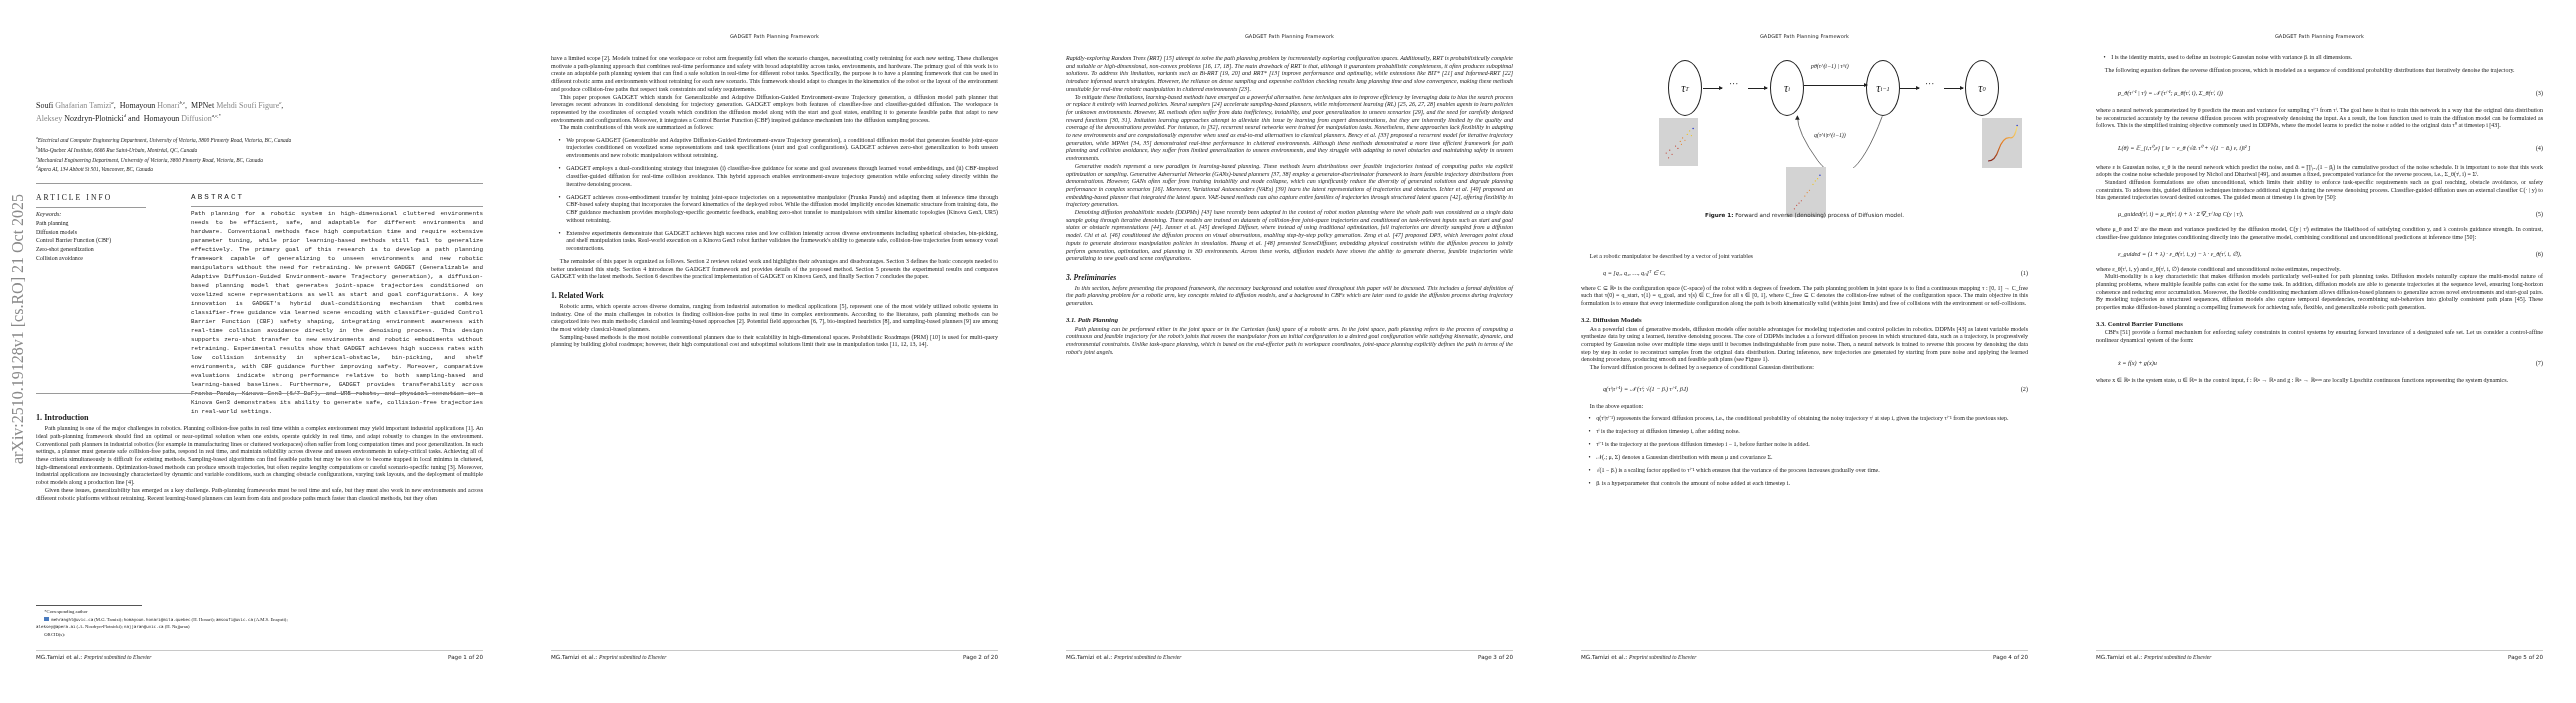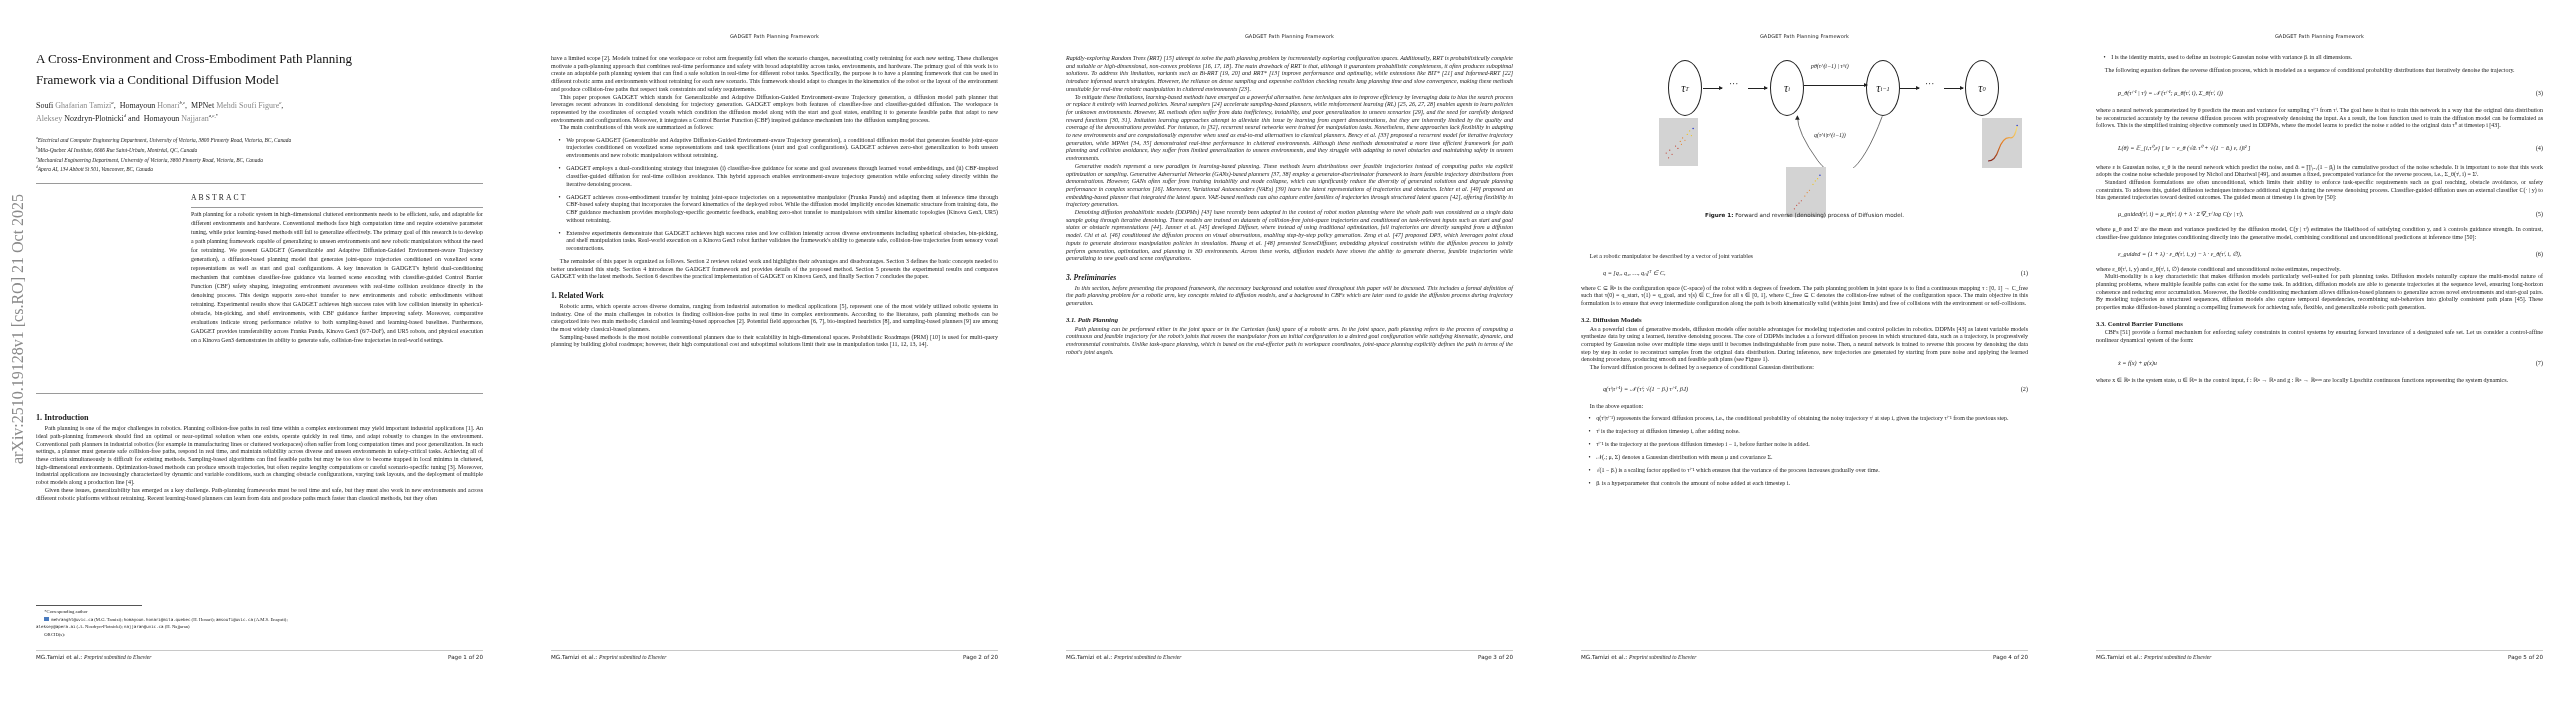--- a/index.html
+++ b/index.html
@@ -30,21 +30,21 @@
   .arxiv-side span { position: absolute; left: 50%; top: 50%; transform: translate(-50%,-50%) rotate(-90deg);
     white-space: nowrap; font-size: 16px; color: #8a8a8a; font-family: "Liberation Serif", serif; }
   .title { position: absolute; top: 49px; left: 0; font-size: 13px; line-height: 20.5px; color: #111; }
   .authors { position: absolute; top: 98px; left: 0; font-size: 8px; line-height: 10.6px; }
   .authors .gray { color: #8a8a8a; margin-top: 20px; }
   .authors sup { font-size: 4.7px; font-style: italic; }
   .affil { position: absolute; top: 134px; left: 0; font-size: 5.4px; line-height: 8px; font-style: italic; }
   .affil sup { font-size: 3.5px; }
   .rule-top { position: absolute; top: 183px; left: 0; right: 0; border-top: 0.6px solid #9a9a9a; }
   .info-col { position: absolute; top: 193px; left: 0; width: 110px; }
-  .abstract-col { position: absolute; top: 193px; left: 155px; right: 0; }
+  .abstract-col { position: absolute; top: 193px; left: 155px; right: 0; font-family: Liberation Mono, monospace; }
   .small-caps-head { font-size: 7.6px; letter-spacing: 2.1px; padding-bottom: 4.7px; border-bottom: 0.6px solid #9a9a9a; margin-bottom: 2.3px; }
   .keywords { font-size: 5.9px; line-height: 8.8px; }
   .abstract-text { font-size: 5.9px; line-height: 9px; text-align: justify; }
   .rule-mid { position: absolute; top: 393px; left: 0; right: 0; border-top: 0.6px solid #9a9a9a; }
   .intro { position: absolute; top: 414px; left: 0; right: 0; }
   .intro .sec-title { margin-top: 0; font-size: 8.2px; }
   .footnotes { position: absolute; top: 605px; left: 0; right: 0; font-size: 4.7px; line-height: 7.6px; }
   .footnotes .fn-rule { width: 106px; border-top: 0.6px solid #555; margin-bottom: 2.3px; }
   .footnotes .mono { font-family: "DejaVu Sans Mono", monospace; font-size: 4.1px; }
   .footnotes .indent { padding-left: 8.2px; }
@@ -68,49 +68,56 @@
 </head>
 <body>
 
 <div class="strip">
 
   <div class="page">
     <div class="arxiv-side">
       <span>arXiv:2510.19128v1  [cs.RO]  21 Oct 2025</span>
     </div>
     <div class="page-inner">
-      <div class="title">
-        <div>A Cross-Environment and Cross-Embodiment Path Planning</div>
-        <div>Framework via a Conditional Diffusion Model</div>
-      </div>
       <div class="authors">
         <div>
           <span>Soufi</span>
           <span class="gray">Ghafarian Tamizi</span><sup>a</sup>,&nbsp;
           <span>Homayoun</span>
           <span class="gray">Honari</span><sup>b,c</sup>,&nbsp;
           <span>MPNet</span>
           <span class="gray">Mehdi Soufi Figure</span><sup>c</sup>,
         </div>
         <div>
           <span class="gray">Aleksey</span>
           <span>Nozdryn-Plotnicki</span><sup>d</sup>
           <span>and</span>&nbsp;
           <span>Homayoun</span>
-          <span class="gray">Najjaran</span><sup>a,c,*</sup>
+          <span class="gray">Diffusion</span><sup>a,c,*</sup>
         </div>
       </div>
       <div class="affil">
         <div><sup>a</sup><span>Electrical and Computer Engineering Department, University of Victoria, 3800 Finnerty Road, Victoria, BC, Canada</span></div>
         <div><sup>b</sup><span>Mila-Quebec AI Institute, 6666 Rue Saint-Urbain, Montréal, QC, Canada</span></div>
         <div><sup>c</sup><span>Mechanical Engineering Department, University of Victoria, 3800 Finnerty Road, Victoria, BC, Canada</span></div>
         <div><sup>d</sup><span>Apera AI, 134 Abbott St 501, Vancouver, BC, Canada</span></div>
       </div>
       <div class="rule-top"></div>
 
+      <div class="info-col">
+        <div class="small-caps-head">ARTICLE INFO</div>
+        <div class="keywords">
+          <div style="font-style:italic">Keywords:</div>
+          <div>Path planning</div>
+          <div>Diffusion models</div>
+          <div>Control Barrier Function (CBF)</div>
+          <div>Zero-shot generalization</div>
+          <div>Collision avoidance</div>
+        </div>
+      </div>
 
       <div class="abstract-col">
         <div class="small-caps-head">ABSTRACT</div>
         <div class="abstract-text">Path planning for a robotic system in high-dimensional cluttered environments needs to be efficient, safe, and adaptable for different environments and hardware. Conventional methods face high computation time and require extensive parameter tuning, while prior learning-based methods still fail to generalize effectively. The primary goal of this research is to develop a path planning framework capable of generalizing to unseen environments and new robotic manipulators without the need for retraining. We present GADGET (Generalizable and Adaptive Diffusion-Guided Environment-aware Trajectory generation), a diffusion-based planning model that generates joint-space trajectories conditioned on voxelized scene representations as well as start and goal configurations. A key innovation is GADGET's hybrid dual-conditioning mechanism that combines classifier-free guidance via learned scene encoding with classifier-guided Control Barrier Function (CBF) safety shaping, integrating environment awareness with real-time collision avoidance directly in the denoising process. This design supports zero-shot transfer to new environments and robotic embodiments without retraining. Experimental results show that GADGET achieves high success rates with low collision intensity in spherical-obstacle, bin-picking, and shelf environments, with CBF guidance further improving safety. Moreover, comparative evaluations indicate strong performance relative to both sampling-based and learning-based baselines. Furthermore, GADGET provides transferability across Franka Panda, Kinova Gen3 (6/7-DoF), and UR5 robots, and physical execution on a Kinova Gen3 demonstrates its ability to generate safe, collision-free trajectories in real-world settings.</div>
       </div>
       <div class="rule-mid"></div>
 
       <div class="intro body-text">
         <div class="sec-title">1.  Introduction</div>
         <p>Path planning is one of the major challenges in robotics. Planning collision-free paths in real time within a complex environment may yield important industrial applications [1]. An ideal path-planning framework should find an optimal or near-optimal solution when one exists, operate quickly in real time, and adapt robustly to changes in the environment. Conventional path planners in industrial robotics (for example in manufacturing lines or cluttered workspaces) often suffer from long computation times and poor generalization. In such settings, a planner must generate safe collision-free paths, respond in real time, and maintain reliability across diverse and unseen environments in safety-critical tasks. Achieving all of these criteria simultaneously is difficult for existing methods. Sampling-based algorithms can find feasible paths but may be too slow to become trapped in local minima in cluttered, high-dimensional environments. Optimization-based methods can produce smooth trajectories, but often require lengthy computations or careful scenario-specific tuning [3]. Moreover, industrial applications are increasingly characterized by dynamic and variable conditions, such as changing obstacle configurations, varying task layouts, and the deployment of multiple robot models along a production line [4].</p>

